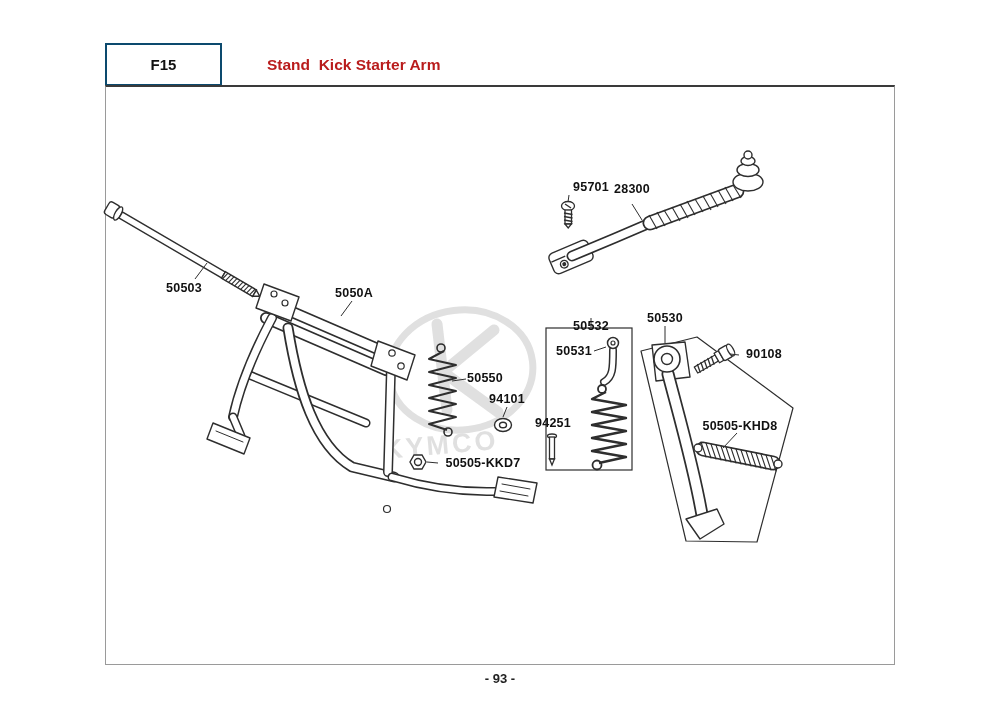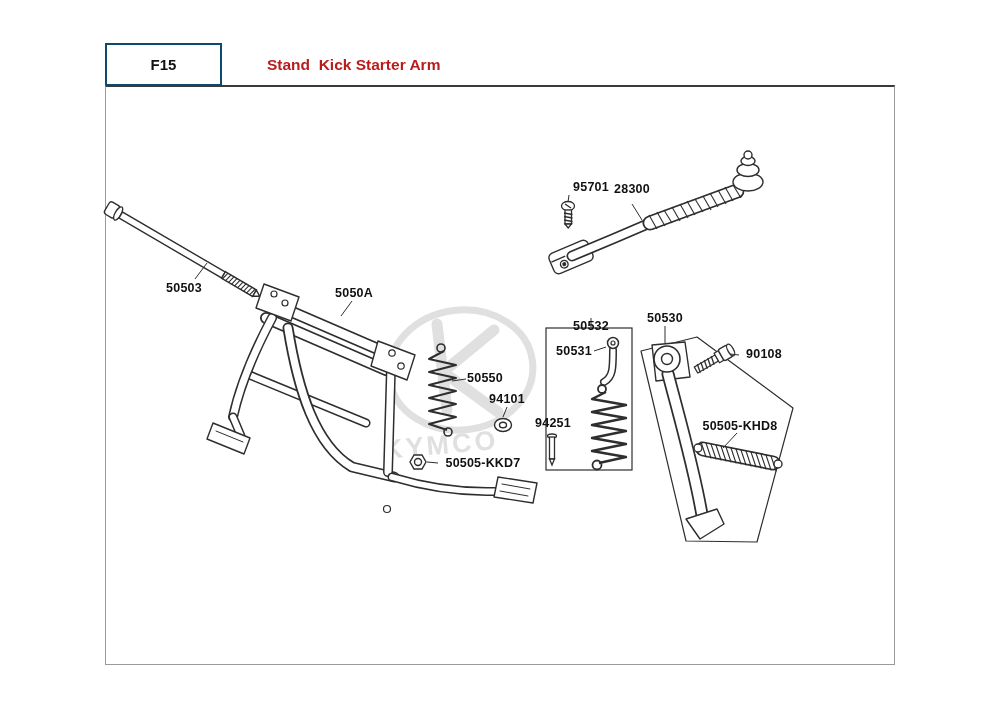--- a/index.html
+++ b/index.html
@@ -246,13 +246,14 @@
   <div class="plabel" style="left:485px; top:378px">50550</div>
   <div class="plabel" style="left:507px; top:399px">94101</div>
   <div class="plabel" style="left:591px; top:326px">50532</div>
   <div class="plabel" style="left:574px; top:351px">50531</div>
   <div class="plabel" style="left:665px; top:318px">50530</div>
   <div class="plabel" style="left:764px; top:354px">90108</div>
   <div class="plabel" style="left:553px; top:423px">94251</div>
   <div class="plabel" style="left:483px; top:463px">50505-KKD7</div>
   <div class="plabel" style="left:740px; top:426px">50505-KHD8</div>
 
+  <div class="page-number">- 93 -</div>
 </div>
 
 </body></html>

